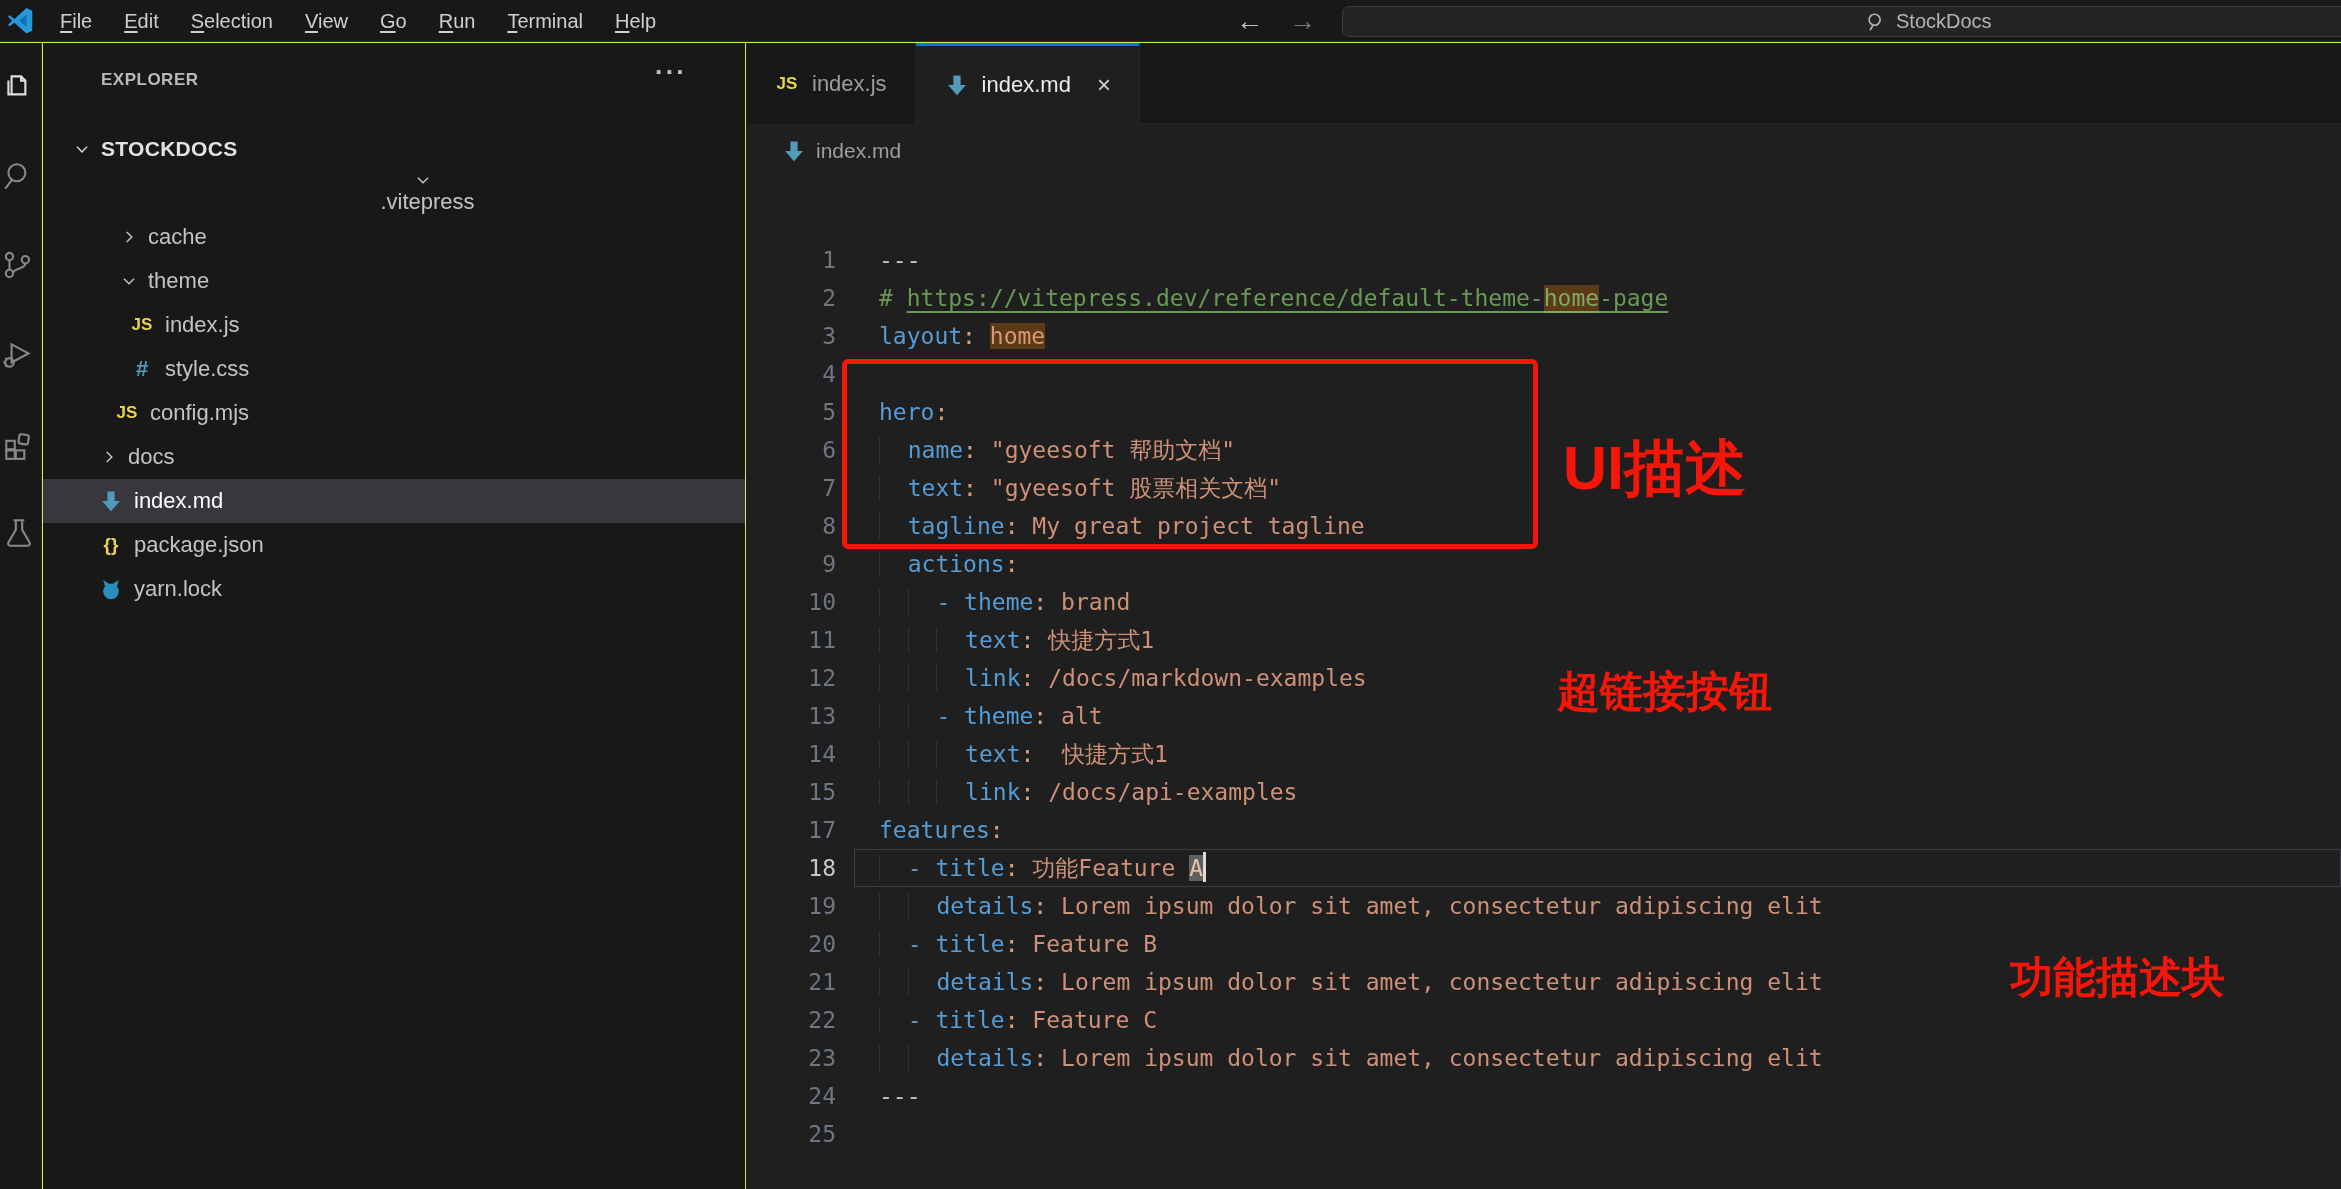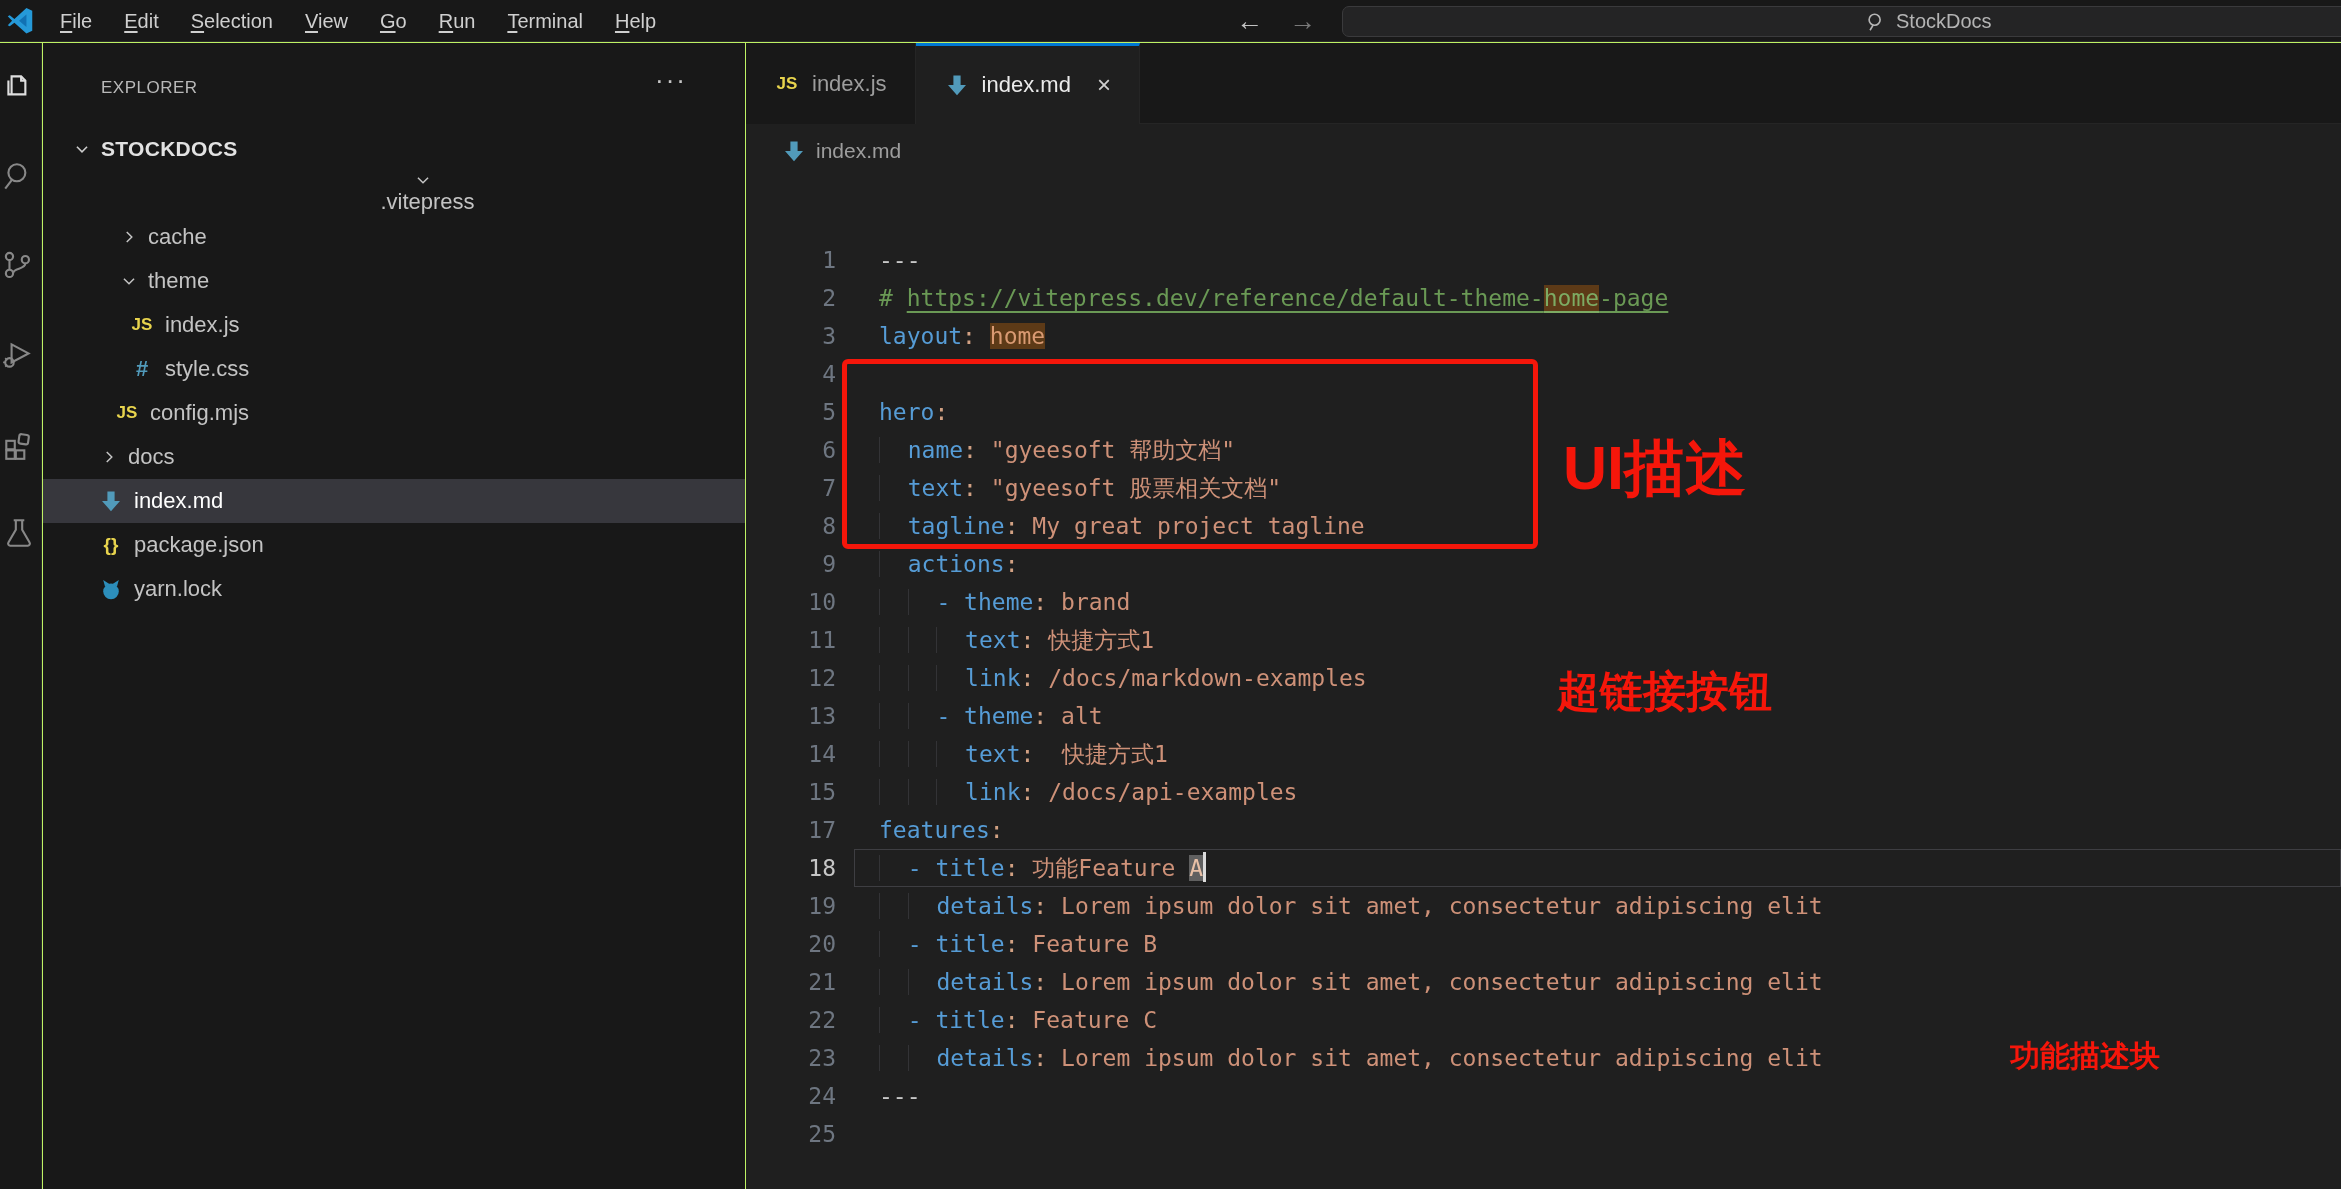--- a/index.html
+++ b/index.html
@@ -23,21 +23,21 @@
     color:#b4b4b4; font-size:20px; }
 
   
   #activitybar { position:absolute; left:0; top:43px; width:42px; height:1146px;
     background:#181818; border-right:1px solid #272727; overflow:hidden; z-index:4; }
   .ab-item { position:relative; width:42px; height:89px; display:flex; align-items:center; }
   .ab-item svg { margin-left:1px; }
 
   
   #sidebar { position:absolute; left:43px; top:43px; width:702px; height:1146px; background:#181818; }
-  #explorer-header { position:absolute; left:0; top:26px; width:100%; height:40px; }
+  #explorer-header { position:absolute; left:0; top:18px; width:100%; height:40px;font-weight:bold; }
   #explorer-title { position:absolute; left:58px; top:9px; font-size:17px; letter-spacing:0.5px; color:#b9b9b9; }
   #explorer-more { position:absolute; left:612px; top:-4px; font-size:26px; color:#c5c5c5; letter-spacing:2px; }
   #tree-root-row { position:absolute; left:0; top:84px; width:100%; height:44px; display:flex; align-items:center; }
   #tree-root-row .chev { margin-left:30px; }
   #tree-root-label { color:#e2e2e2; font-weight:bold; font-size:21px; margin-left:10px; letter-spacing:0.3px; }
   #tree { position:absolute; left:0; top:128px; width:100%; }
   .tree-row { position:relative; width:100%; height:44px; display:flex; align-items:center; color:#c3c3c3; font-size:22px; }
   .tree-row.selected { background:#37373d; color:#fefefe; }
   .tree-row .chev { flex:none; }
   .tree-row .label { margin-left:10px; white-space:nowrap; }
@@ -78,21 +78,21 @@
   .sg-cur { color:#e8c0a6; background:#606060; }
   .caret { display:inline-block; width:3px; height:30px; background:#dcdcdc; vertical-align:-6px; }
 
   
   #anno-box { position:absolute; left:842px; top:359px; width:696px; height:190px;
     border:5px solid #f5160a; border-radius:6px; z-index:9; }
   .anno-label { position:absolute; color:#f5160a; font-weight:600; z-index:9;
     font-family:"Liberation Sans", sans-serif; white-space:nowrap; }
   #anno-1 { left:1563px; top:428px; font-size:61px; }
   #anno-2 { left:1557px; top:663px; font-size:43px; }
-  #anno-3 { left:2010px; top:1036px; font-size:30px; }
+  #anno-3 { left:2010px; top:949px; font-size:43px; }
 
   svg { display:block; }
 </style>
 </head>
 <body>
 
 <div id="app">
 
   <div id="titlebar">
     <svg id="logo" viewBox="0 0 24 24">

